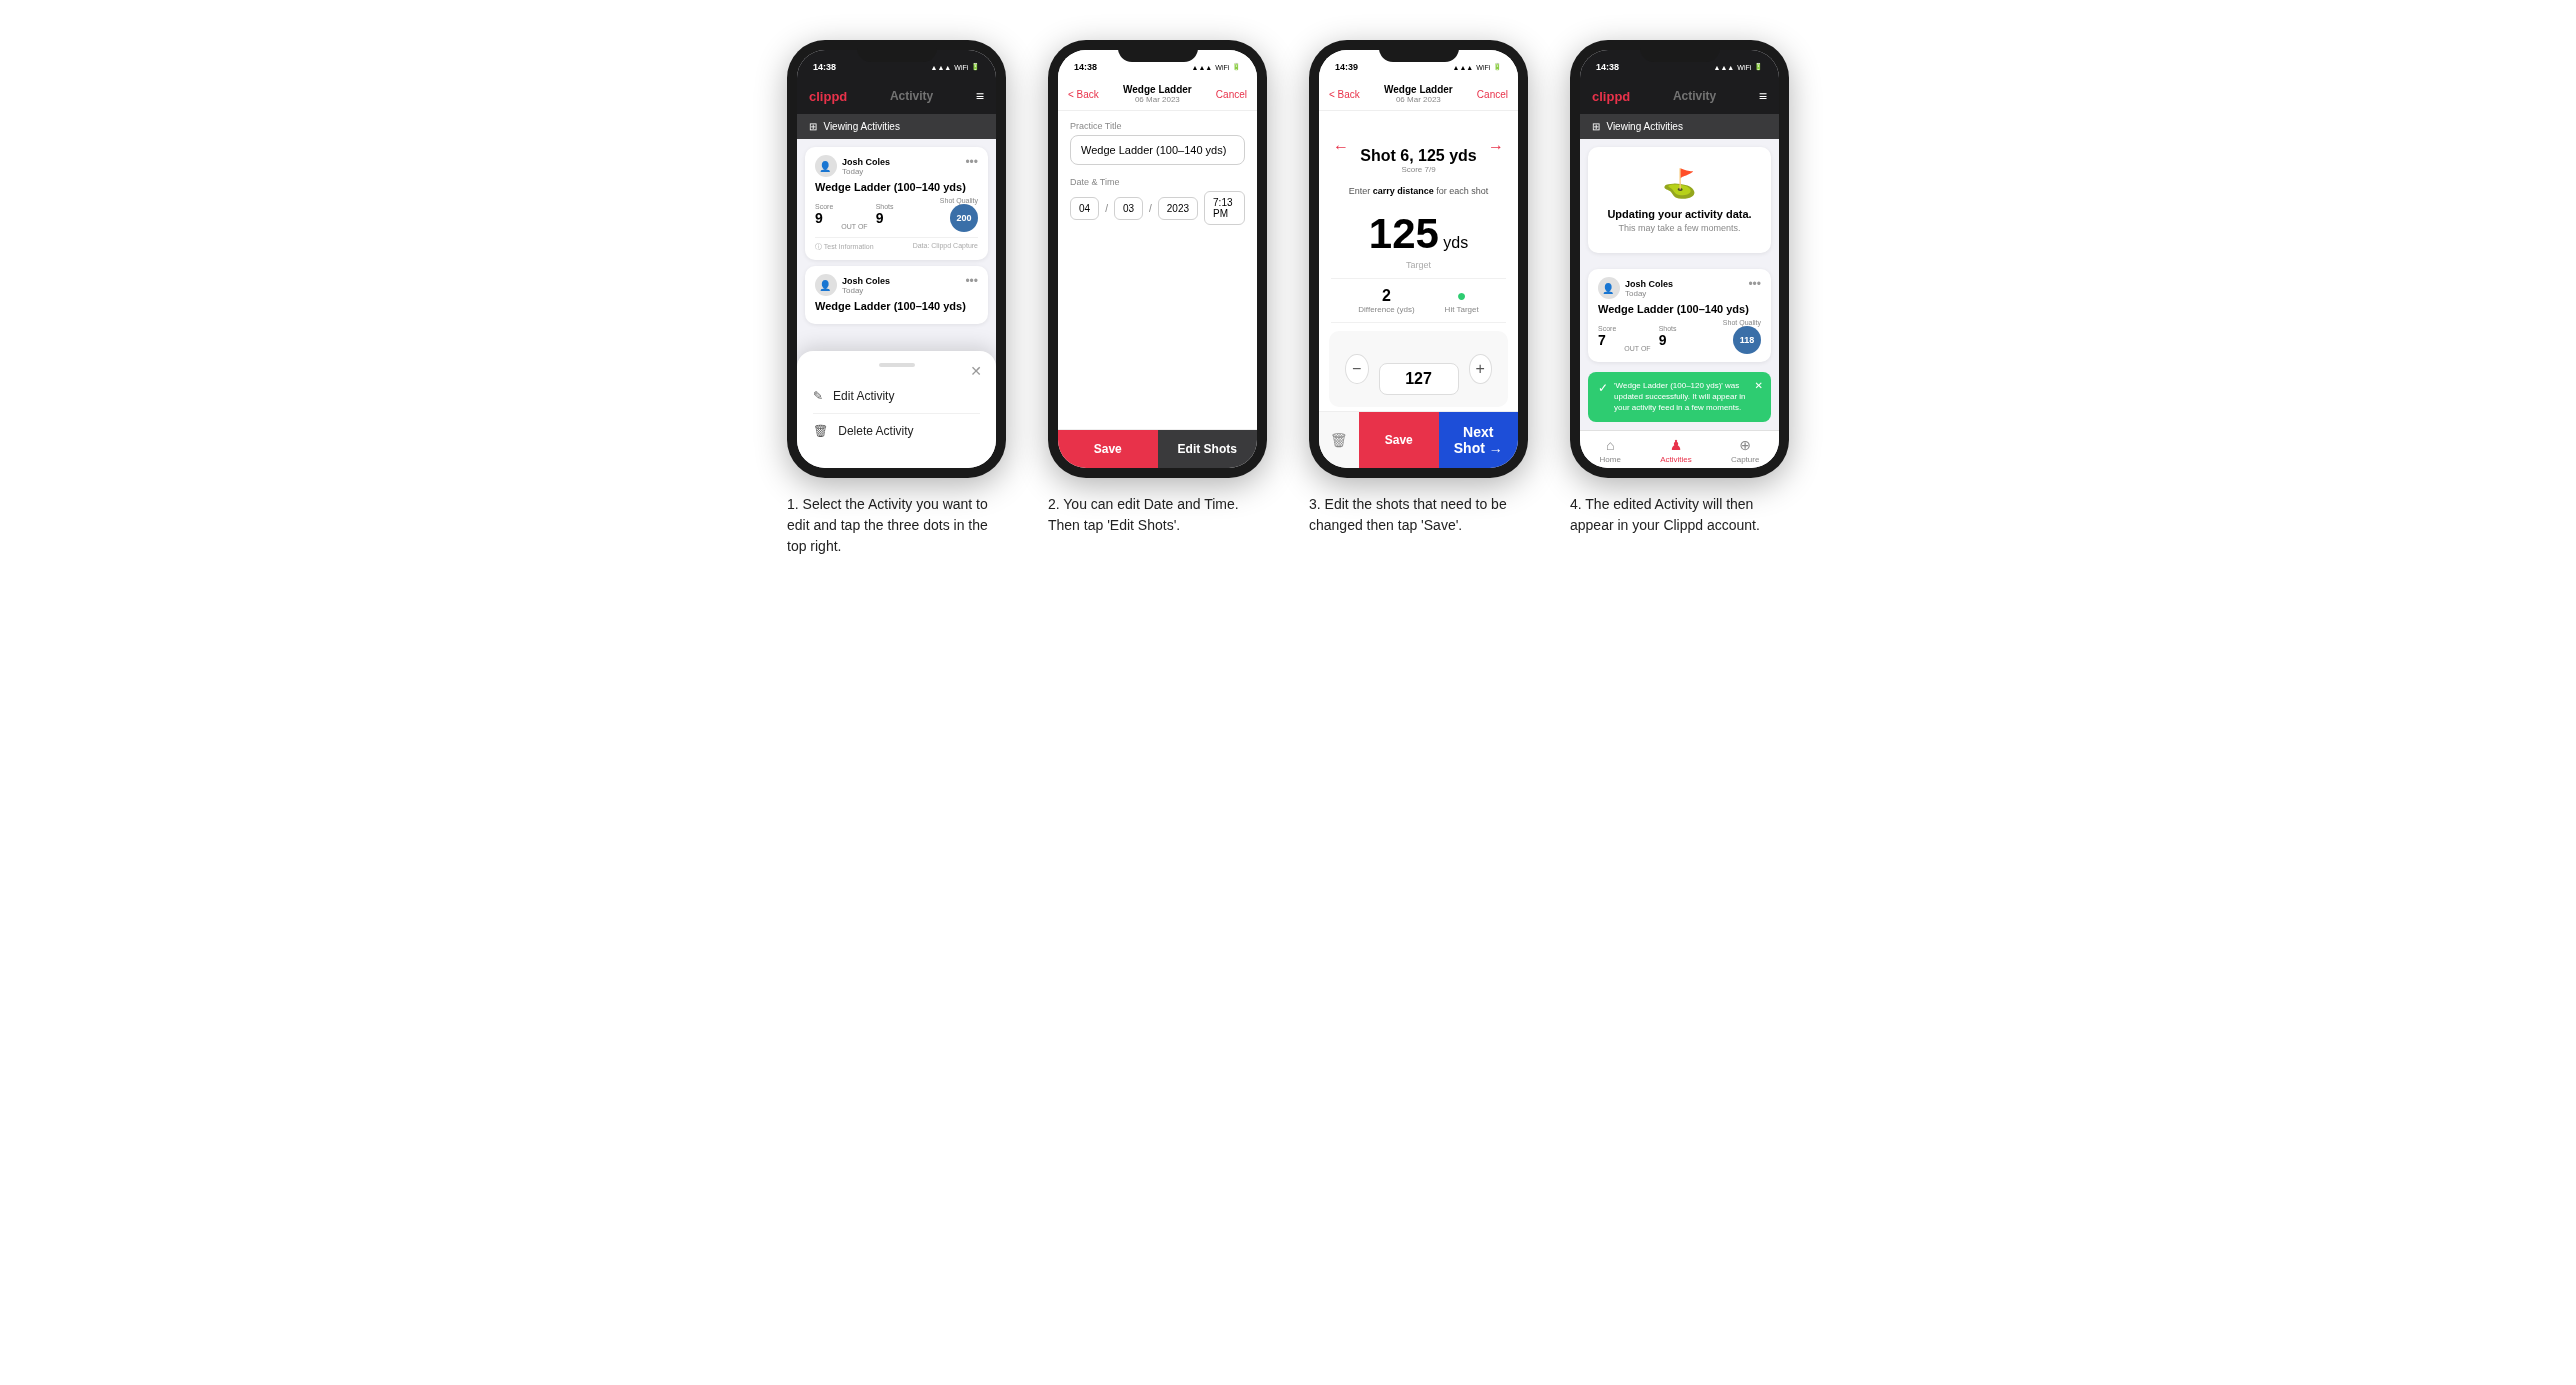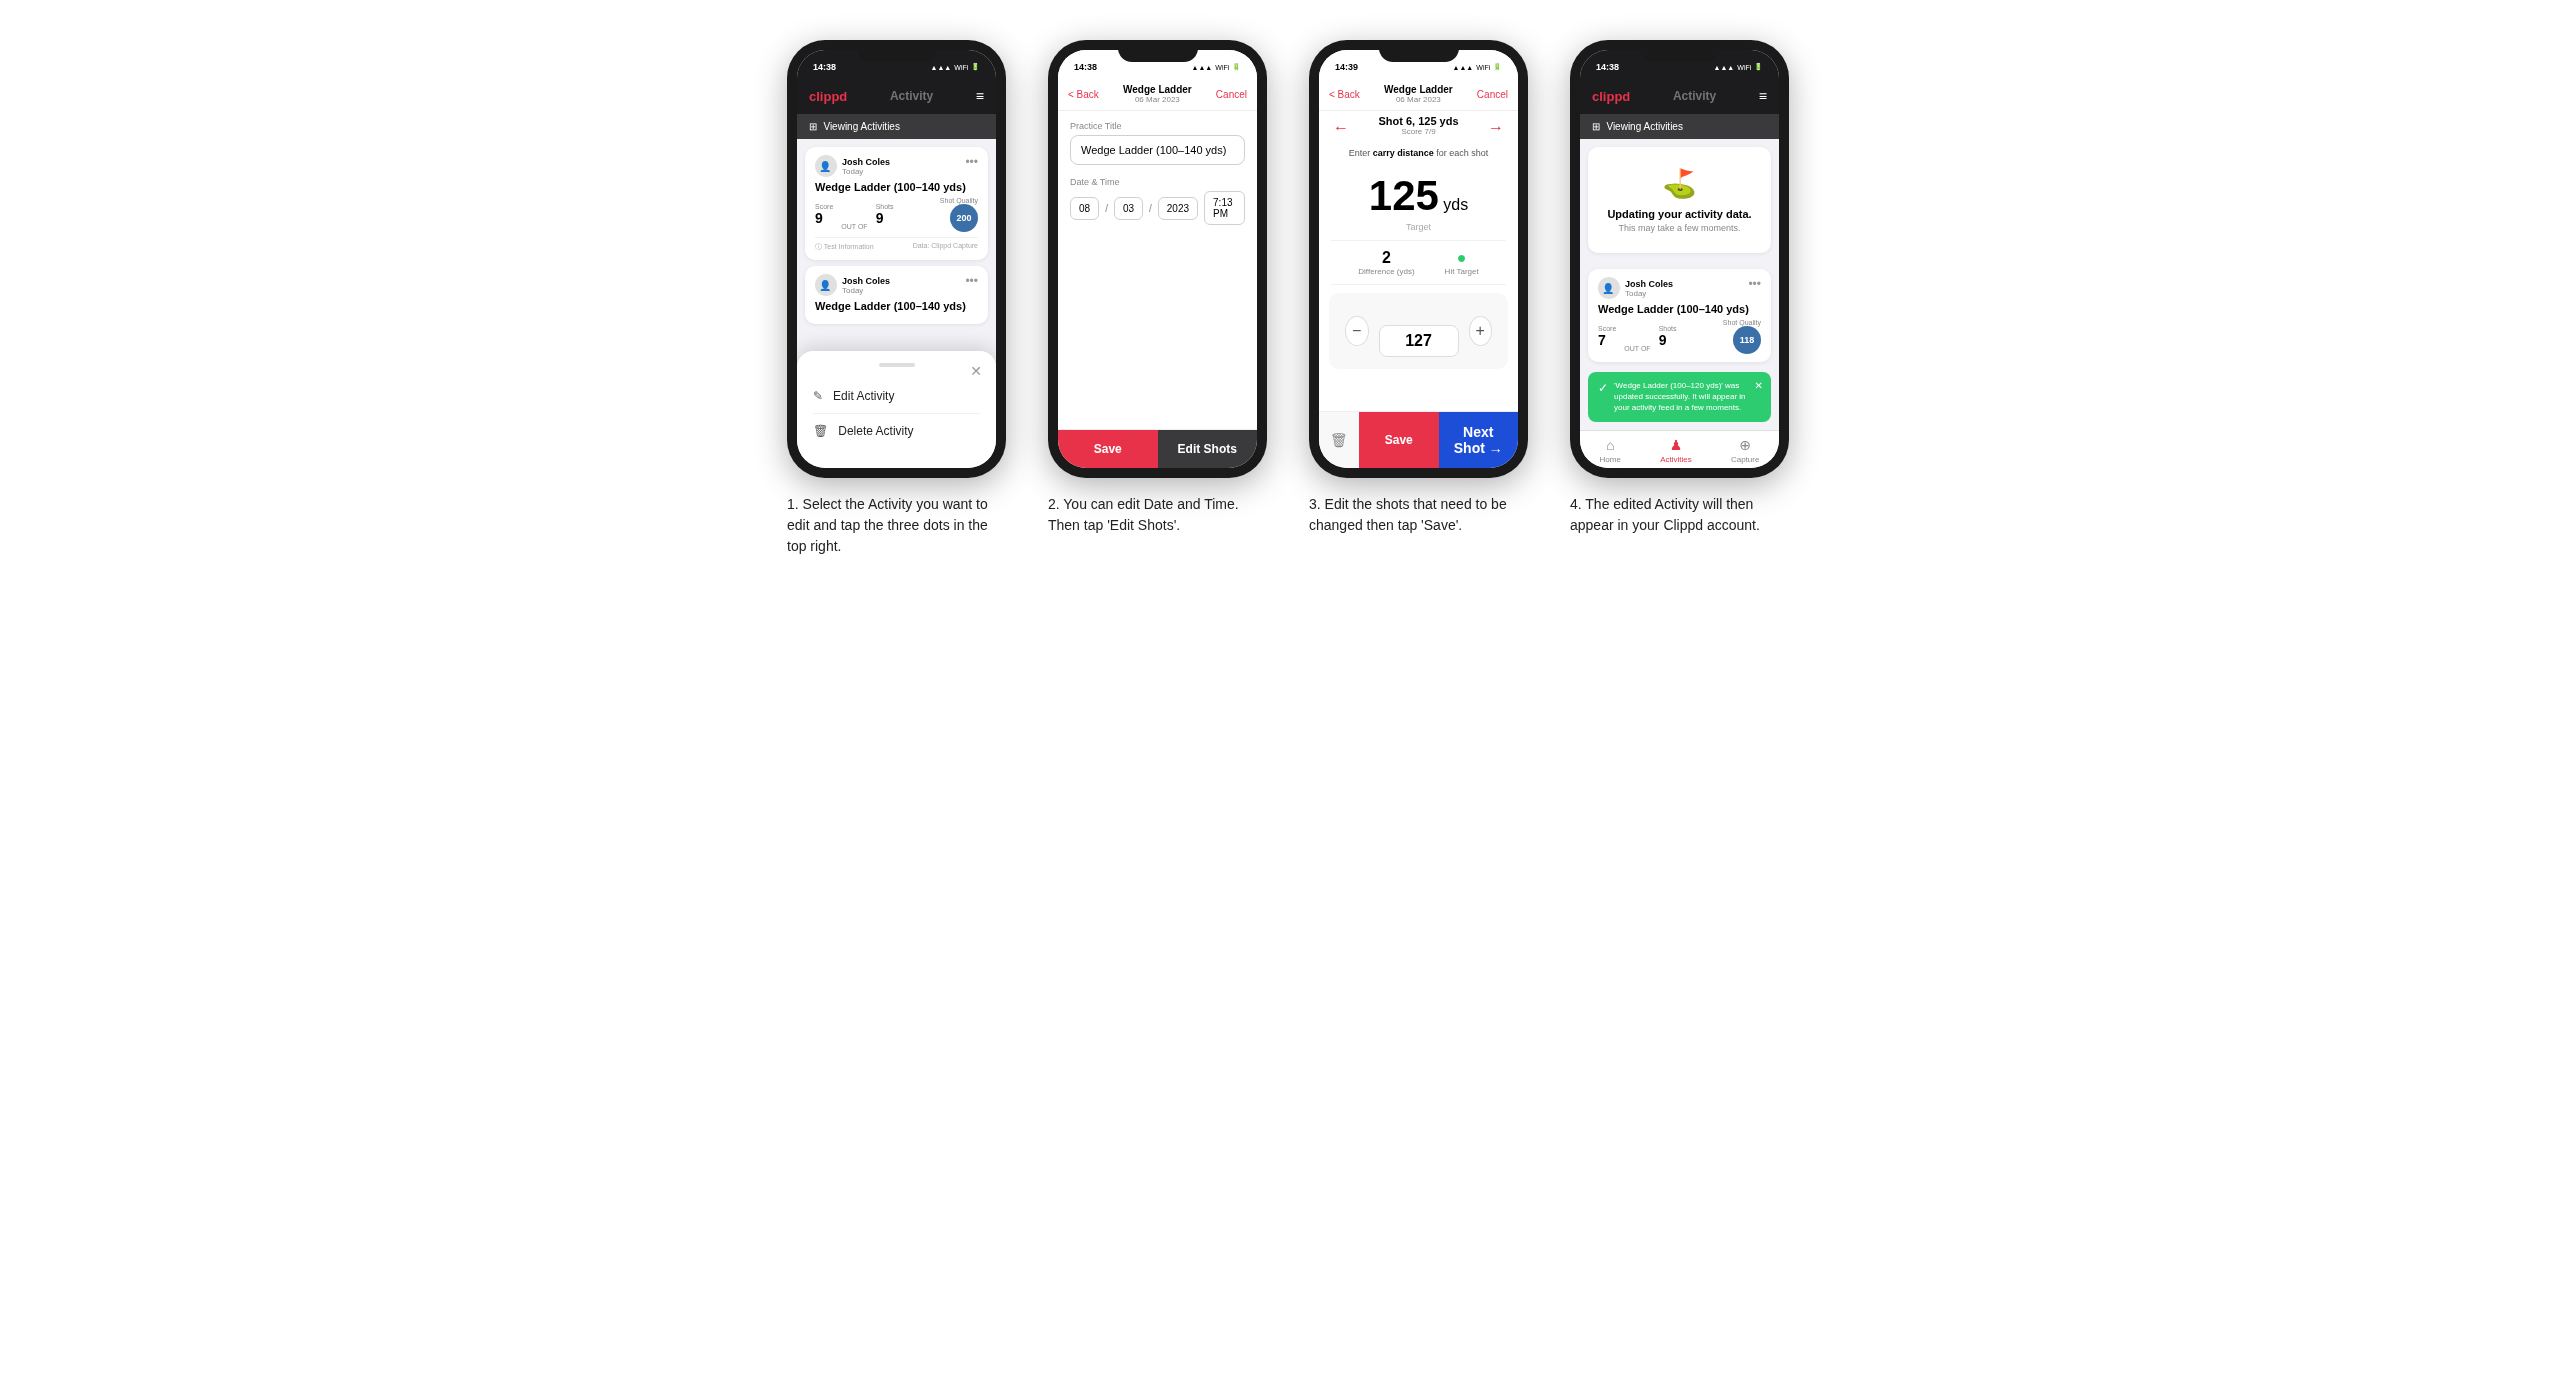--- a/index.html
+++ b/index.html
@@ -519,21 +519,21 @@
           </div>
           <span class="nav-cancel">Cancel</span>
         </div>
 
         <div class="form-section">
           <div class="field-label">Practice Title</div>
           <input class="text-input" type="text" value="Wedge Ladder (100–140 yds)" style="">
           <div style="margin-top:12px;">
             <div class="field-label">Date &amp; Time</div>
             <div class="date-time-row">
-              <span class="date-segment">08</span>
+              <span class="date-segment">04</span>
               <span class="date-slash">/</span>
               <span class="date-segment">03</span>
               <span class="date-slash">/</span>
               <span class="date-segment">2023</span>
               <span class="time-segment">7:13 PM</span>
             </div>
           </div>
         </div>
 
         <div style="flex:1;"></div>
@@ -568,21 +568,21 @@
           <div class="nav-title-block">
             <div class="nav-title">Wedge Ladder</div>
             <div class="nav-subtitle">06 Mar 2023</div>
           </div>
           <span class="nav-cancel">Cancel</span>
         </div>
 
         <div style="display:flex;align-items:center;justify-content:space-between;padding:4px 14px;">
           <span class="arrow-left">←</span>
           <div style="text-align:center;">
-            <div style="font-size:11px;font-weight:700;color:#000;">Shot 6, 125 yds</div>
+            <div style="font-size:16px;font-weight:700;color:#000;margin-top:32px;">Shot 6, 125 yds</div>
             <div style="font-size:8px;color:#888;">Score 7/9</div>
           </div>
           <span class="arrow-right">→</span>
         </div>
 
         <p class="instruction-text">
           Enter <strong>carry distance</strong> for each shot
         </p>
 
         <div class="yds-display">

